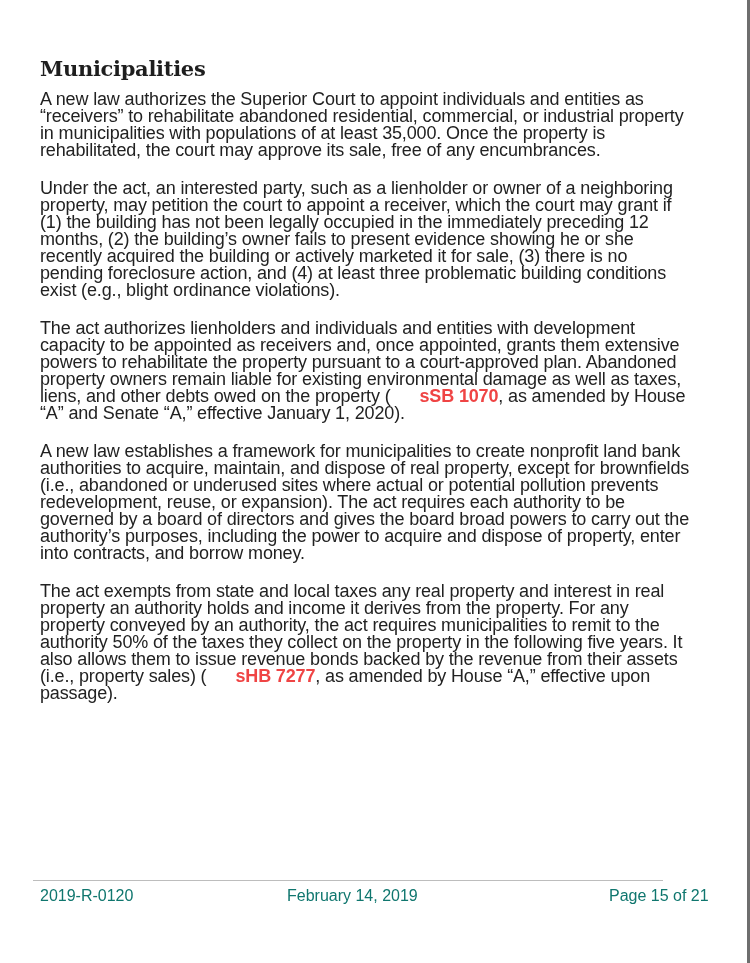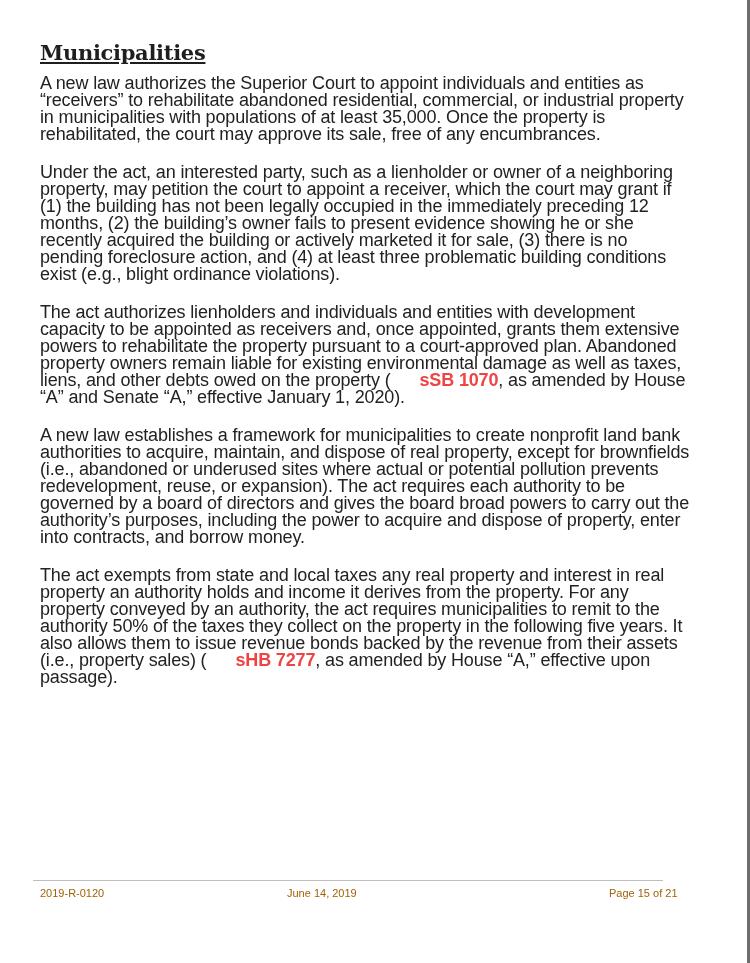--- a/index.html
+++ b/index.html
@@ -3,34 +3,34 @@
 <meta charset="utf-8">
 <style>
   html, body { margin: 0; padding: 0; }
   body {
     width: 750px; height: 963px; background: #ffffff; position: relative; overflow: hidden;
     font-family: "Liberation Sans", sans-serif; color: #1d1d1d;
   }
   .edge { position: absolute; top: 0; right: 0; width: 3px; height: 963px; background: #6e6e6e; }
   .page { position: absolute; left: 40px; top: 40px; width: 650px; }
   h1 {
-    font-family: "DejaVu Serif", serif; font-weight: bold; font-size: 21px; margin: 0 0 10px 0;
-    color: #1e1e1e; letter-spacing: -0.3px; text-decoration: underline;
+    font-family: "DejaVu Serif", serif; font-weight: bold; font-size: 21px; margin: 16px 0 10px 0;
+    color: #1e1e1e; letter-spacing: -0.3px;
   }
   h2 {
     font-family: "DejaVu Serif", serif; font-style: italic; font-weight: bold; font-size: 17px;
     margin: 0 0 4px 0; color: #1e1e1e; letter-spacing: -0.4px;
   }
   p {
     font-size: 18px; line-height: 17px; margin: 0 0 21px 0; color: #222; letter-spacing: -0.15px;
   }
   .sec2 { margin-top: 4px; }
   a.bill { color: #ef4444; font-weight: bold; margin-left: 29px; }
   .footer-rule { position: absolute; left: 33px; top: 880px; width: 630px; height: 1px; background: #bdbdbd; }
-  .footer { position: absolute; top: 887px; font-family: "Liberation Sans", sans-serif; font-size: 11px; color: #a16207; }
+  .footer { position: absolute; top: 887px; font-family: "Liberation Sans", sans-serif; font-size: 16px; color: #0f766e; }
   .f-left { left: 40px; }
   .f-mid { left: 287px; }
   .f-right { left: 588px; margin-left: 21px; }
 </style>
 </head>
 <body>
 
 <div class="edge"></div>
 
 <div class="page">
@@ -43,14 +43,14 @@
   </div>
 
   <div class="sec2">
     <p>A new law establishes a framework for municipalities to create nonprofit land bank authorities to acquire, maintain, and dispose of real property, except for brownfields (i.e., abandoned or underused sites where actual or potential pollution prevents redevelopment, reuse, or expansion). The act requires each authority to be governed by a board of directors and gives the board broad powers to carry out the authority’s purposes, including the power to acquire and dispose of property, enter into contracts, and borrow money.</p>
     <p><span>The act exempts from state and local taxes any real property and interest in real property an authority holds and income it derives from the property. For any property conveyed by an authority, the act requires municipalities to remit to the authority 50% of the taxes they collect on the property in the following five years. It also allows them to issue revenue bonds backed by the revenue from their assets (i.e., property sales) (</span><a class="bill">sHB 7277</a><span>, as amended by House “A,” effective upon passage).</span></p>
   </div>
 </div>
 
 <div class="footer-rule"></div>
 <div class="footer f-left">2019-R-0120</div>
-<div class="footer f-mid">June 14, 2019</div>
+<div class="footer f-mid">February 14, 2019</div>
 <div class="footer f-right">Page 15 of 21</div>
 
 </body></html>

